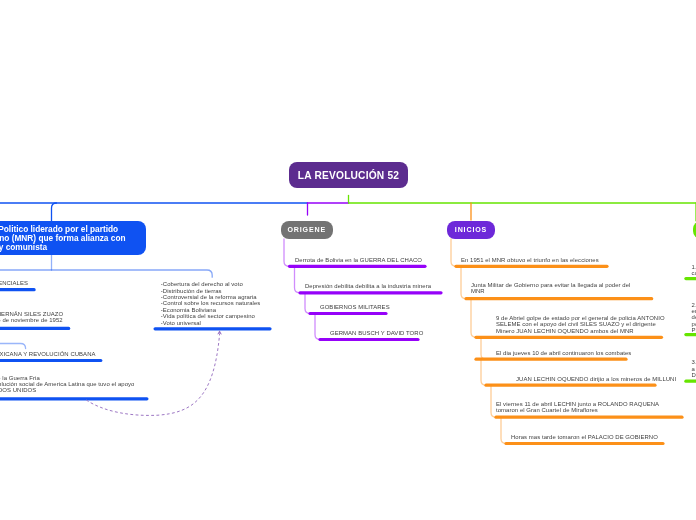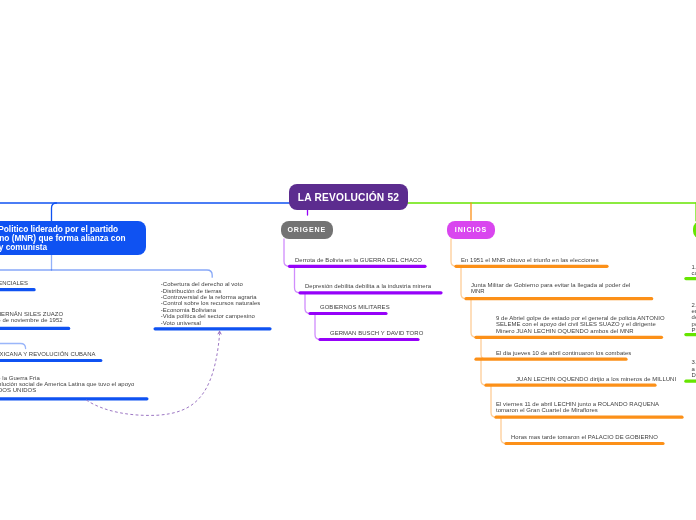--- a/index.html
+++ b/index.html
@@ -54,23 +54,23 @@
       <path d="M-230 360.5 L100.8 360.5" stroke="#0f52f2" stroke-width="3.2" fill="none" stroke-linecap="round"></path>
       <path d="M-230 398.8 L146.9 398.8" stroke="#0f52f2" stroke-width="3.2" fill="none" stroke-linecap="round"></path>
       <path d="M696 203 L696 220.8" stroke="#66e500" stroke-width="1.3" fill="none" stroke-linecap="round"></path>
       <path d="M685.9 278.6 L790 278.6" stroke="#66e500" stroke-width="3.2" fill="none" stroke-linecap="round"></path>
       <path d="M685.9 334.6 L800 334.6" stroke="#66e500" stroke-width="3.2" fill="none" stroke-linecap="round"></path>
       <path d="M685.9 381.2 L790 381.2" stroke="#66e500" stroke-width="3.2" fill="none" stroke-linecap="round"></path>
       <path d="M86.3 400 C104 412 132 416.5 158 415.2 C193 412.5 214 398 219.6 334" stroke="#9d77c4" stroke-width="1" fill="none" stroke-linecap="butt" stroke-dasharray="2.8,2.4"></path>
       <path d="M219.6 330.2 L217.2 334.6 L219.7 333.4 L222.0 334.8 Z" fill="#9d77c4"></path>
     </svg>
   <div id="nodes">
-      <div class="node" style="left: 289px; top: 184px; width: 119px; height: 26px; background: rgb(92, 44, 143); font-size: 10.2px; letter-spacing: 0.2px;">LA REVOLUCIÓN 52</div>
+      <div class="node" style="left: 289px; top: 162px; width: 119px; height: 26px; background: rgb(92, 44, 143); font-size: 10.2px; letter-spacing: 0.2px;">LA REVOLUCIÓN 52</div>
       <div class="node" style="left: 281px; top: 220.5px; width: 51.5px; height: 18.5px; background: #737373; font-size: 7.1px; letter-spacing: 0.85px;">ORIGENE</div>
-      <div class="node" style="left: 447px; top: 220.5px; width: 48px; height: 18.5px; background: #d946ef; font-size: 7.1px; letter-spacing: 0.85px;">INICIOS</div>
+      <div class="node" style="left: 447px; top: 220.5px; width: 48px; height: 18.5px; background: #6d28d9; font-size: 7.1px; letter-spacing: 0.85px;">INICIOS</div>
       <div class="leaf" style="left: 295px; top: 256.8px;">Derrota de Bolivia en la GUERRA DEL CHACO</div>
       <div class="leaf" style="left: 305px; top: 283.3px;">Depresión debilita debilita a la industria minera</div>
       <div class="leaf" style="left: 320px; top: 303.5px;">GOBIERNOS MILITARES</div>
       <div class="leaf" style="left: 330px; top: 329.5px;">GERMAN BUSCH Y DAVID TORO</div>
       <div class="leaf" style="left: 461px; top: 256.8px;">En 1951 el MNR obtuvo el triunfo en las elecciones</div>
       <div class="leaf" style="left: 471px; top: 281.6px;">Junta Militar de Gobierno para evitar la llegada al poder del
 MNR</div>
       <div class="leaf" style="left: 496px; top: 314.9px;">9 de Abriel golpe de estado por el general de policia ANTONIO
 SELEME con el apoyo del civil SILES SUAZO y el dirigente
 Minero JUAN LECHIN OQUENDO ambos del MNR</div>

